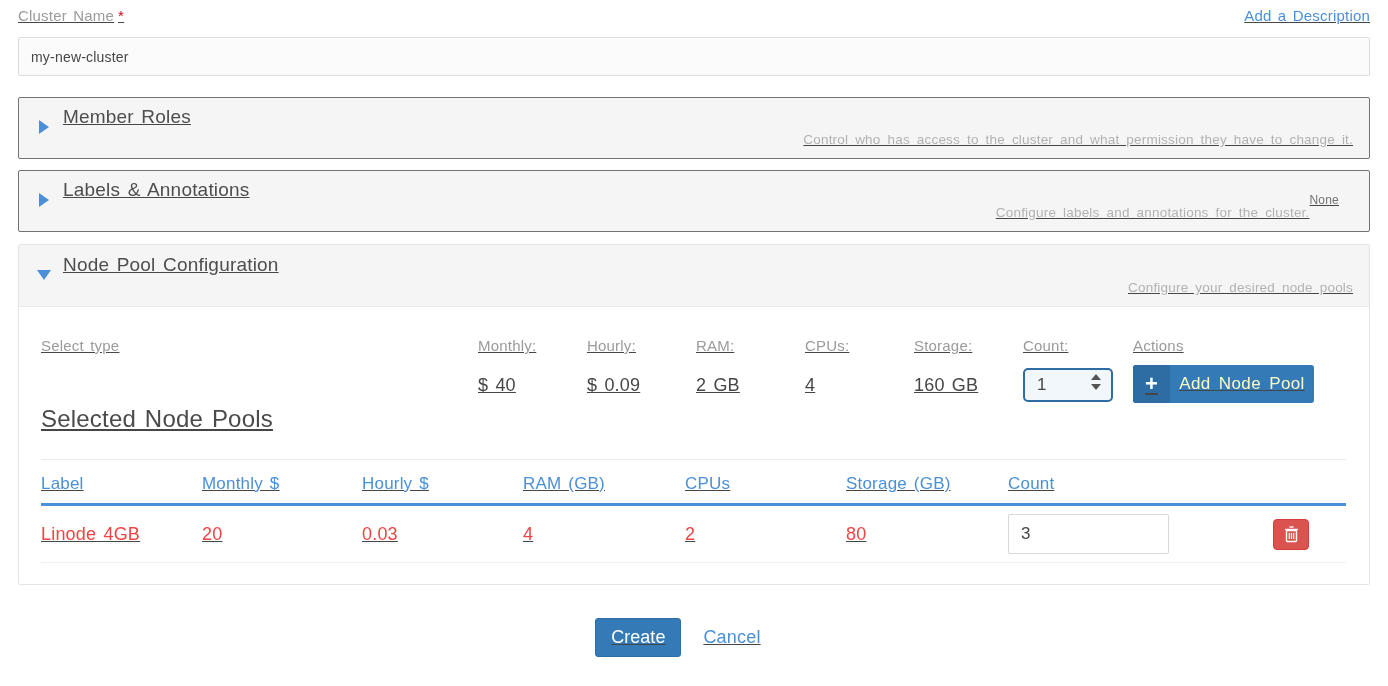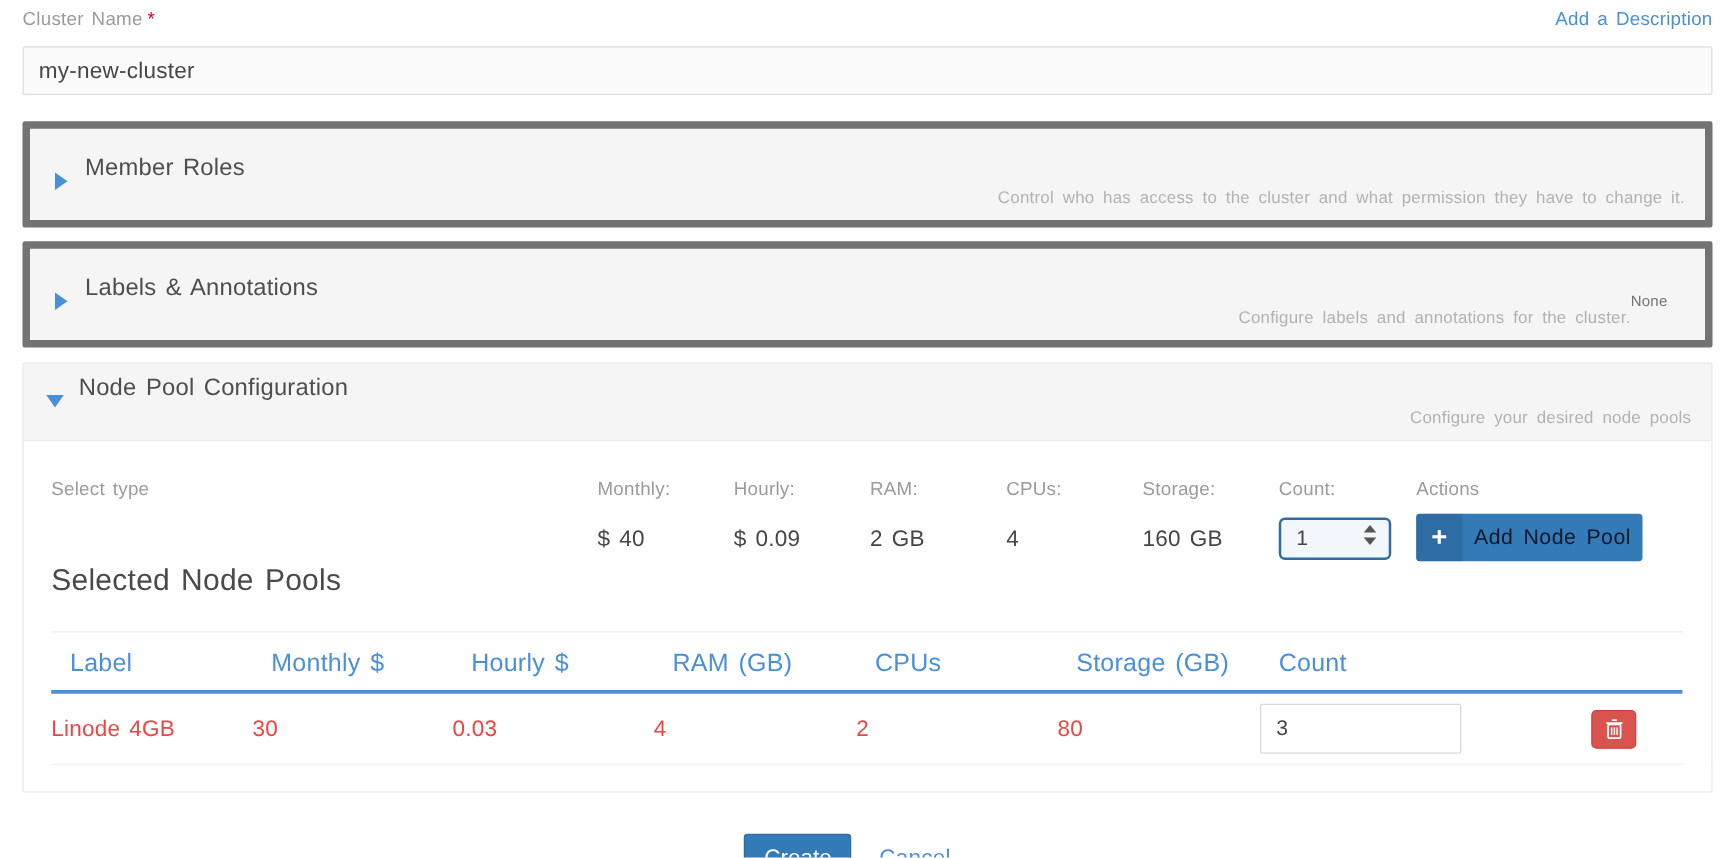--- a/index.html
+++ b/index.html
@@ -3,48 +3,48 @@
 <meta charset="utf-8">
 <style>
   * { box-sizing: border-box; margin: 0; padding: 0; }
   html, body { width: 1388px; height: 686px; background: #ffffff; }
   body {
     font-family: "Liberation Sans", "DejaVu Sans", sans-serif;
     color: #464646;
     letter-spacing: .2px;
     word-spacing: 2px;
   }
-  .page { width: 1388px; height: 686px; padding: 7px 18px 0 18px; }
+  .page { width: 1388px; height: 686px; padding: 7px 18px 0 18px; text-decoration: underline; }
 
   
   .top-row { display: flex; justify-content: space-between; align-items: baseline; margin-bottom: 12px; }
   .field-label { font-size: 15px; color: #9b9b9b; }
   .required { color: #d0021b; margin-left: 4px; font-size: 15px; }
   .link { color: #4a90d9; font-size: 15px; cursor: pointer; text-decoration: none; }
 
   .name-input {
     width: 100%; height: 39px;
     background: #fbfbfb;
     border: 1px solid #dddddd;
     border-radius: 2px;
     font-family: inherit;
-    font-size: 18px; color: #464646;
+    font-size: 14px; color: #464646;
     letter-spacing: .2px;
     padding: 0 12px;
     outline: none;
   }
 
   
   .accordion {
     background: #f5f5f5;
-    border: 6px solid #737373;
+    border: 1px solid #737373;
     border-radius: 2px;
     margin-top: 11px;
     display: flex; align-items: center;
-    padding: 19px 16px 9px 14px;
+    padding: 6px 16px 9px 14px;
     cursor: pointer;
   }
   .acc-caret-right {
     width: 0; height: 0; flex: 0 0 auto;
     border-top: 7px solid transparent;
     border-bottom: 7px solid transparent;
     border-left: 10px solid #4a90d9;
     margin: 0 14px 0 6px;
   }
   .acc-caret-down {
@@ -113,32 +113,32 @@
     cursor: pointer; padding: 0;
     background: #337ab7;
     font-family: inherit;
   }
   .add-btn-icon {
     width: 37px; background: #2e6da4;
     color: #ffffff; font-size: 22px; font-weight: bold;
     display: flex; align-items: center; justify-content: center;
   }
   .add-btn-label {
-    flex: 1; color: #0f172a; font-size: 17px;
+    flex: 1; color: #fef9c3; font-size: 17px;
     display: flex; align-items: center; justify-content: center;
     letter-spacing: .4px; word-spacing: 3px;
   }
 
   
   .pools-heading { font-size: 24px; color: #4a4a4a; font-weight: 400; }
   .pools-hr { border: none; border-top: 1px solid #ebebeb; margin-top: 26px; }
 
   .pool-grid { display: grid; grid-template-columns: 161px 160px 161px 162px 161px 162px 225px auto; align-items: center; }
   .pool-head { padding: 14px 0 9px 0; border-bottom: 3px solid #4a90d9; }
-  .pool-head span { font-size: 20px; color: #4a90d9; margin-left: 15px; }
+  .pool-head span { font-size: 17px; color: #4a90d9; }
   .pool-row { border-bottom: 1px solid #f0f0f0; padding: 8px 0; min-height: 56px; }
   .pool-cell { font-size: 18px; color: #ef4444; }
   .row-count-input {
     width: 161px; height: 40px;
     border: 1px solid #d9d9d9; border-radius: 2px;
     background: #ffffff;
     font-family: inherit; font-size: 17px; color: #464646;
     padding: 0 12px; outline: none;
     -moz-appearance: textfield; appearance: textfield;
   }
@@ -264,21 +264,21 @@
         <span>Hourly $</span>
         <span>RAM (GB)</span>
         <span>CPUs</span>
         <span>Storage (GB)</span>
         <span>Count</span>
         <span></span>
       </div>
 
       <div class="pool-grid pool-row">
         <span class="pool-cell">Linode 4GB</span>
-        <span class="pool-cell">30</span>
+        <span class="pool-cell">20</span>
         <span class="pool-cell">0.03</span>
         <span class="pool-cell">4</span>
         <span class="pool-cell">2</span>
         <span class="pool-cell">80</span>
         <span>
           <input class="row-count-input" type="number" value="3" style="">
         </span>
         <span>
           <button class="delete-btn">
             <svg width="15" height="17" viewBox="0 0 15 17">

